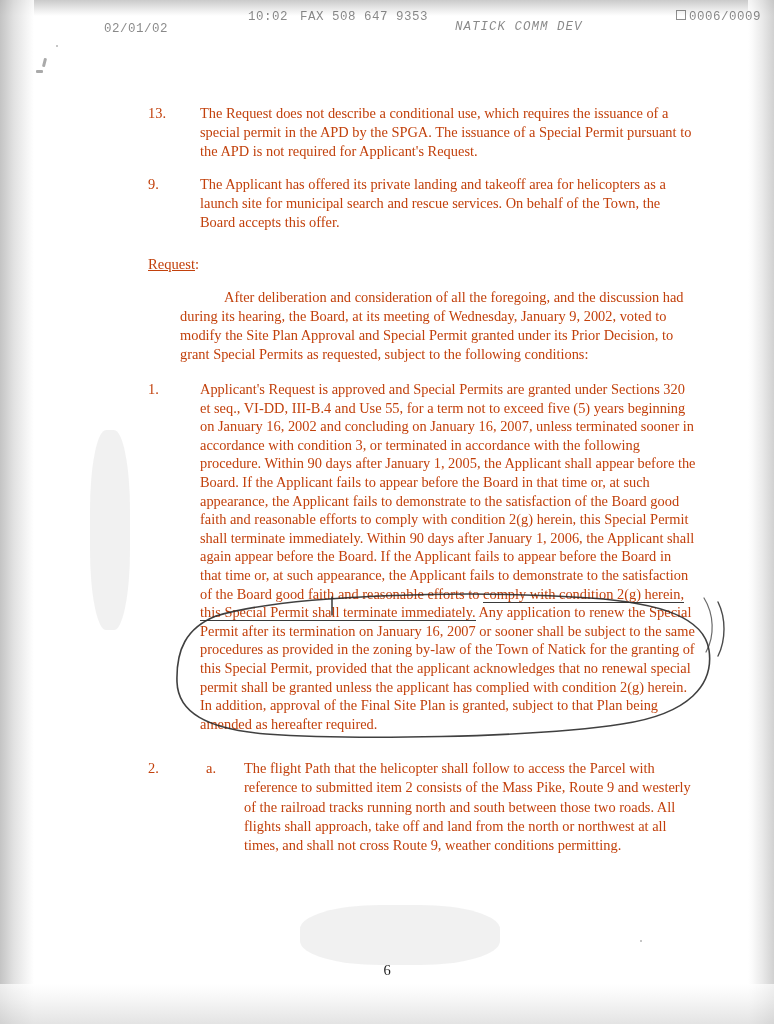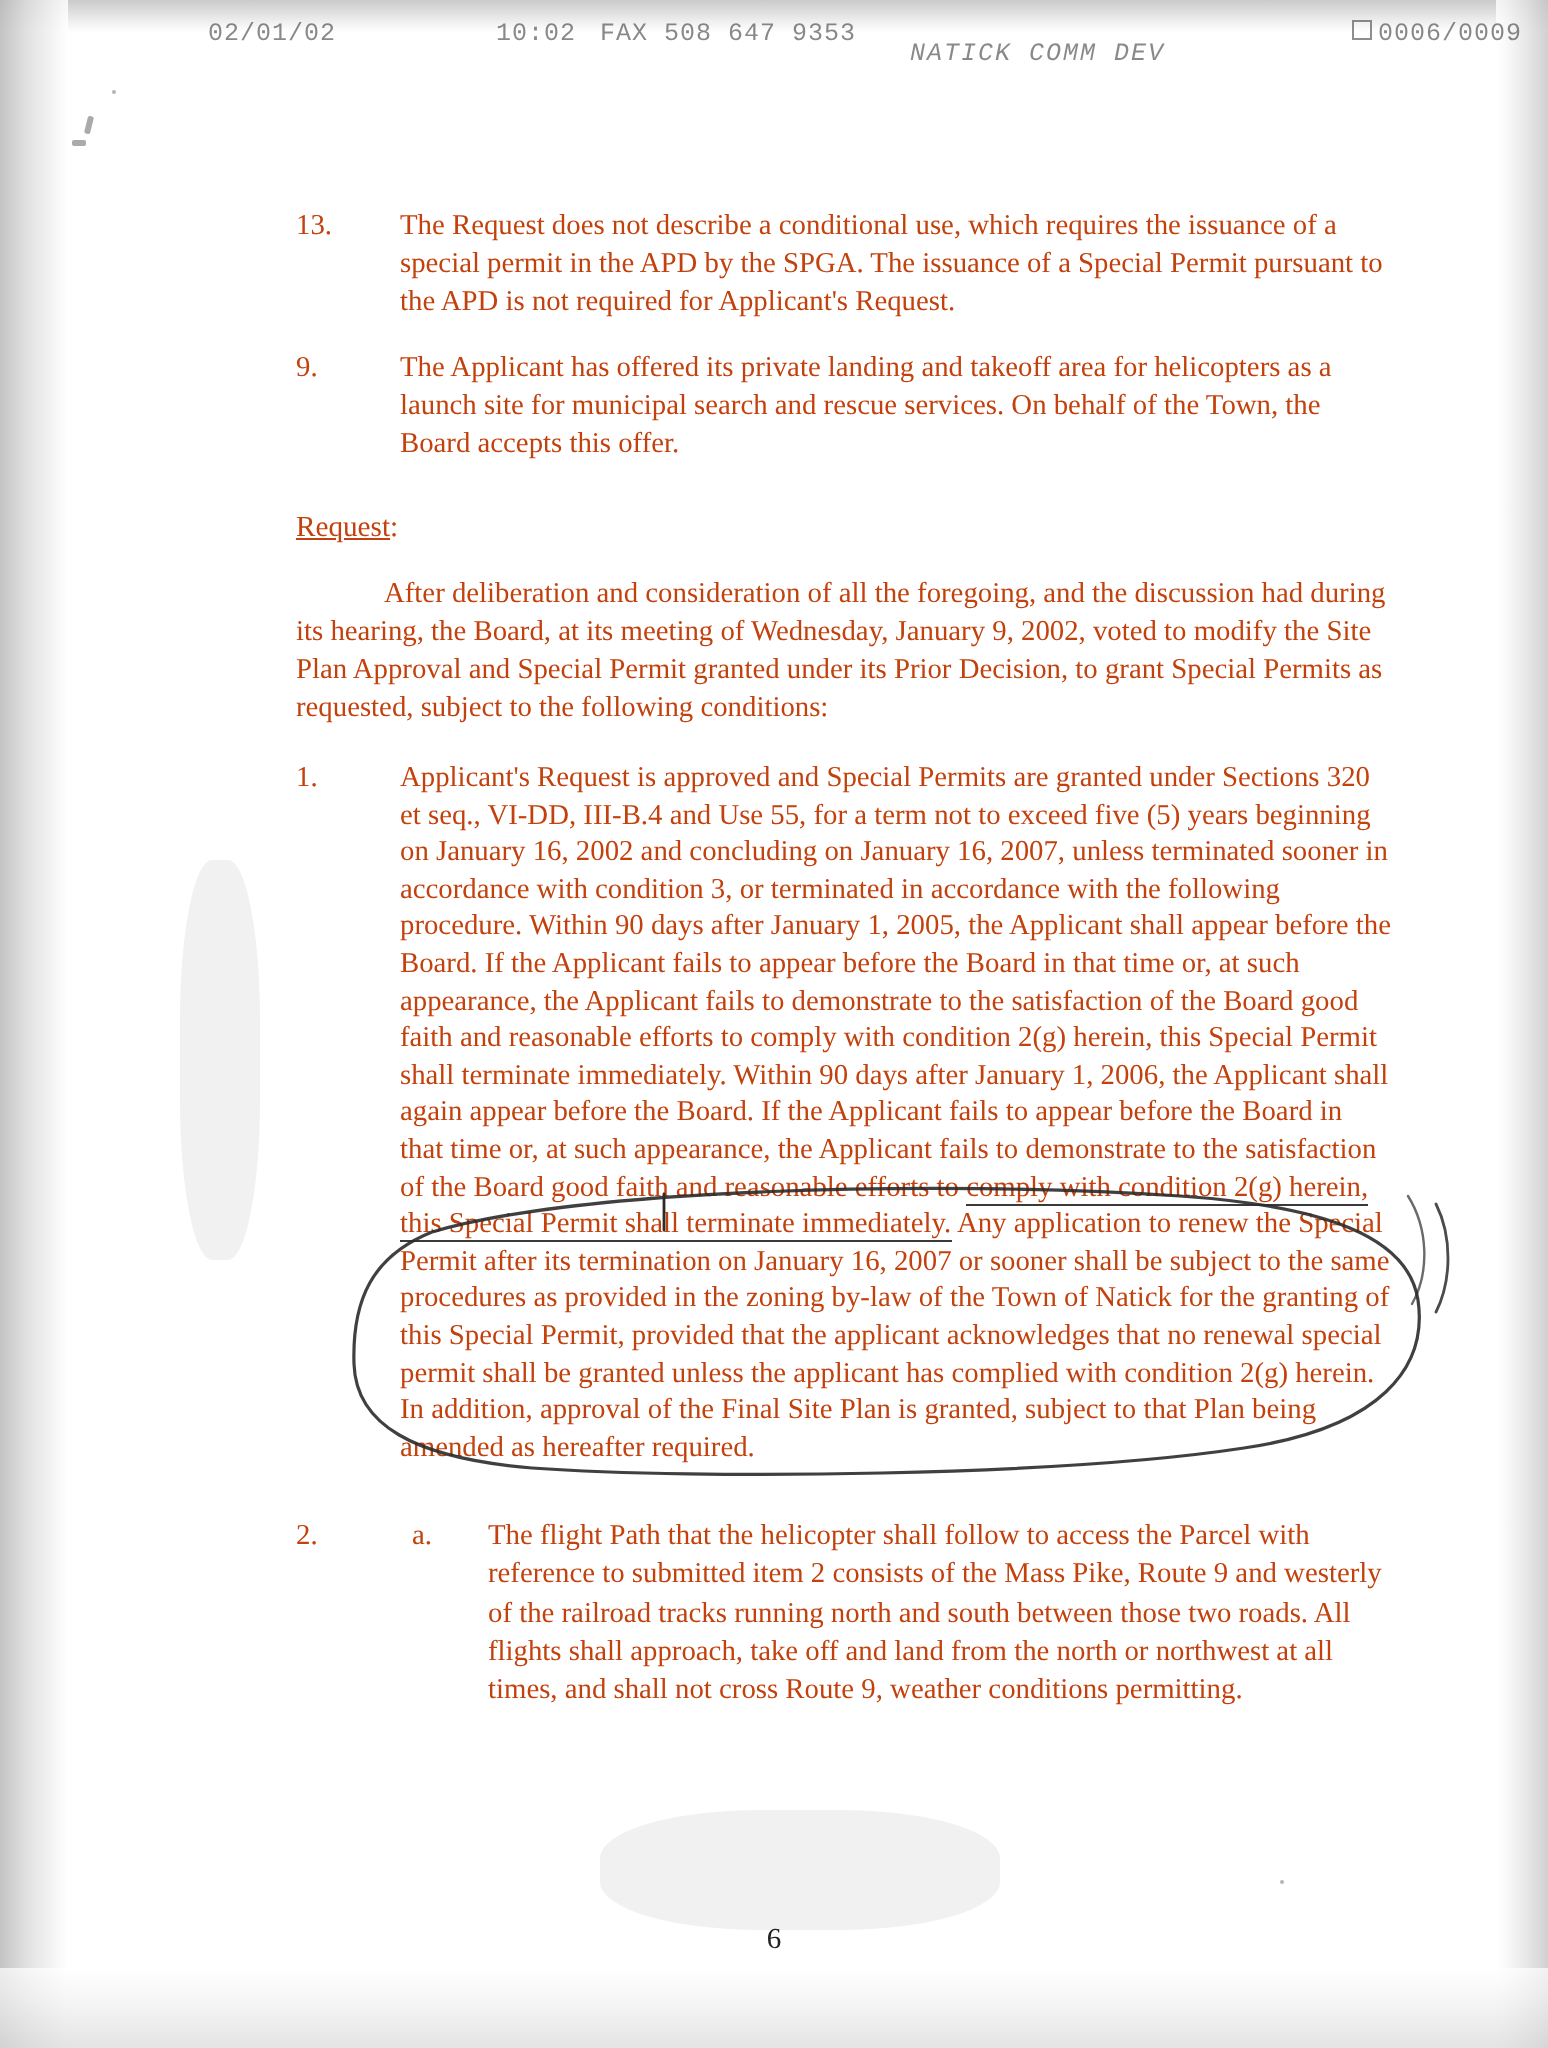--- a/index.html
+++ b/index.html
@@ -56,21 +56,21 @@
     font-size: 12.5px;
     color: #2a2a2a;
     letter-spacing: .5px;
   }
   .fax-header .hdr {
     position: absolute;
     white-space: pre;
     opacity: .55;
     filter: blur(.35px);
   }
-  .hdr-date   { left: 104px; top: 2px; }
+  .hdr-date   { left: 104px; top: 14px; }
   .hdr-time   { left: 216px; top: 2px; margin-left: 32px; }
   .hdr-fax    { left: 300px; top: 2px; }
   .hdr-to     { left: 455px; top: 12px; opacity: .85; filter: none; letter-spacing: 1px; font-style: italic;}
   .hdr-pages  { left: 676px; top: 2px; opacity: .85; filter: none;}
   .hdr-box {
     display: inline-block;
     width: 8px; height: 8px;
     border: 1px solid #333;
     margin-right: 3px;
     position: relative;
@@ -122,20 +122,21 @@
     margin-top: 22px;
     margin-bottom: 14px;
     font-size: 14.6px;
   }
   .heading .u {
     text-decoration: underline;
   }
   .para {
     margin-bottom: 16px;
     text-indent: 44px;
+    margin-left: 32px;
   }
   .tight { line-height: 18.6px; }
 
   
   .hand-underline {
     border-bottom: 1px solid #3a3a3a;
     padding-bottom: 0px;
   }
 
   

